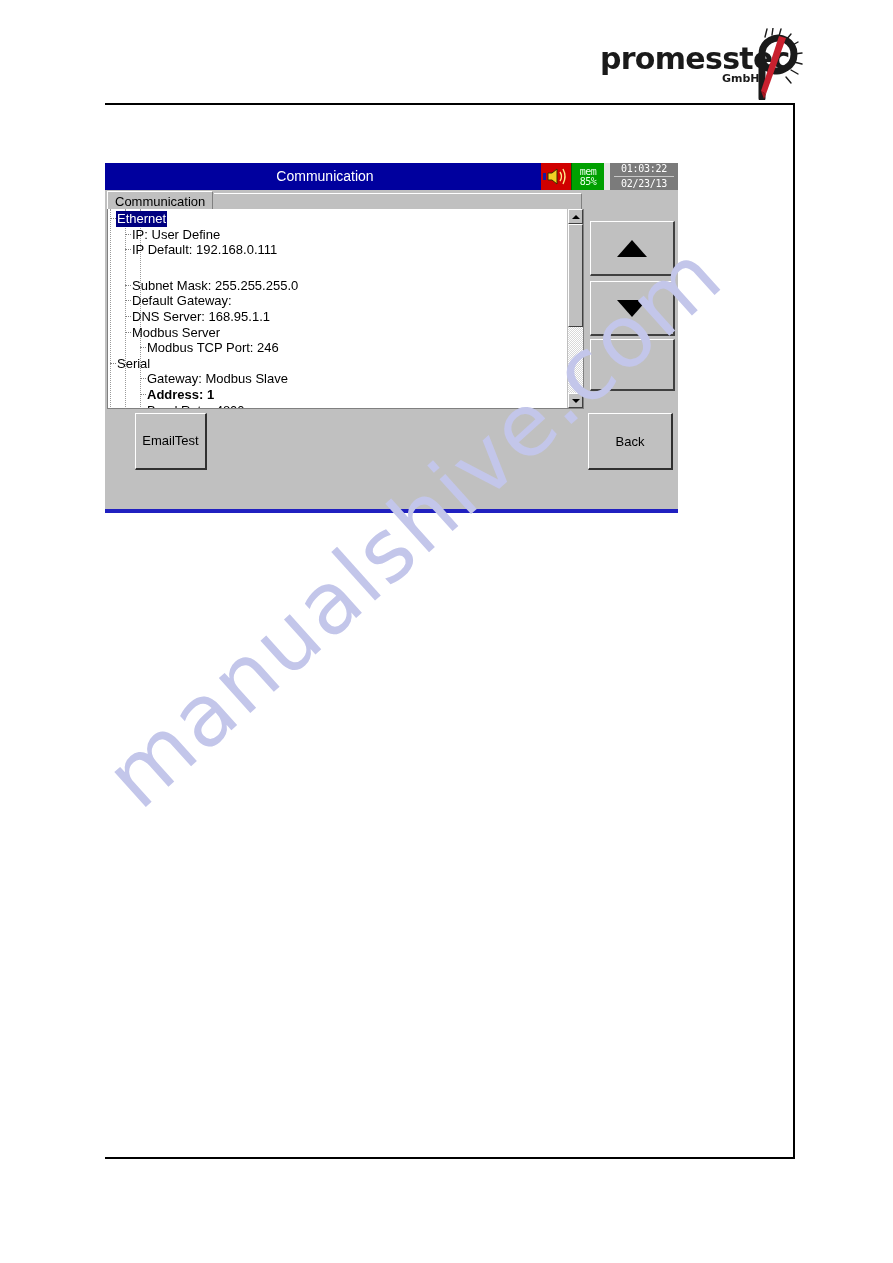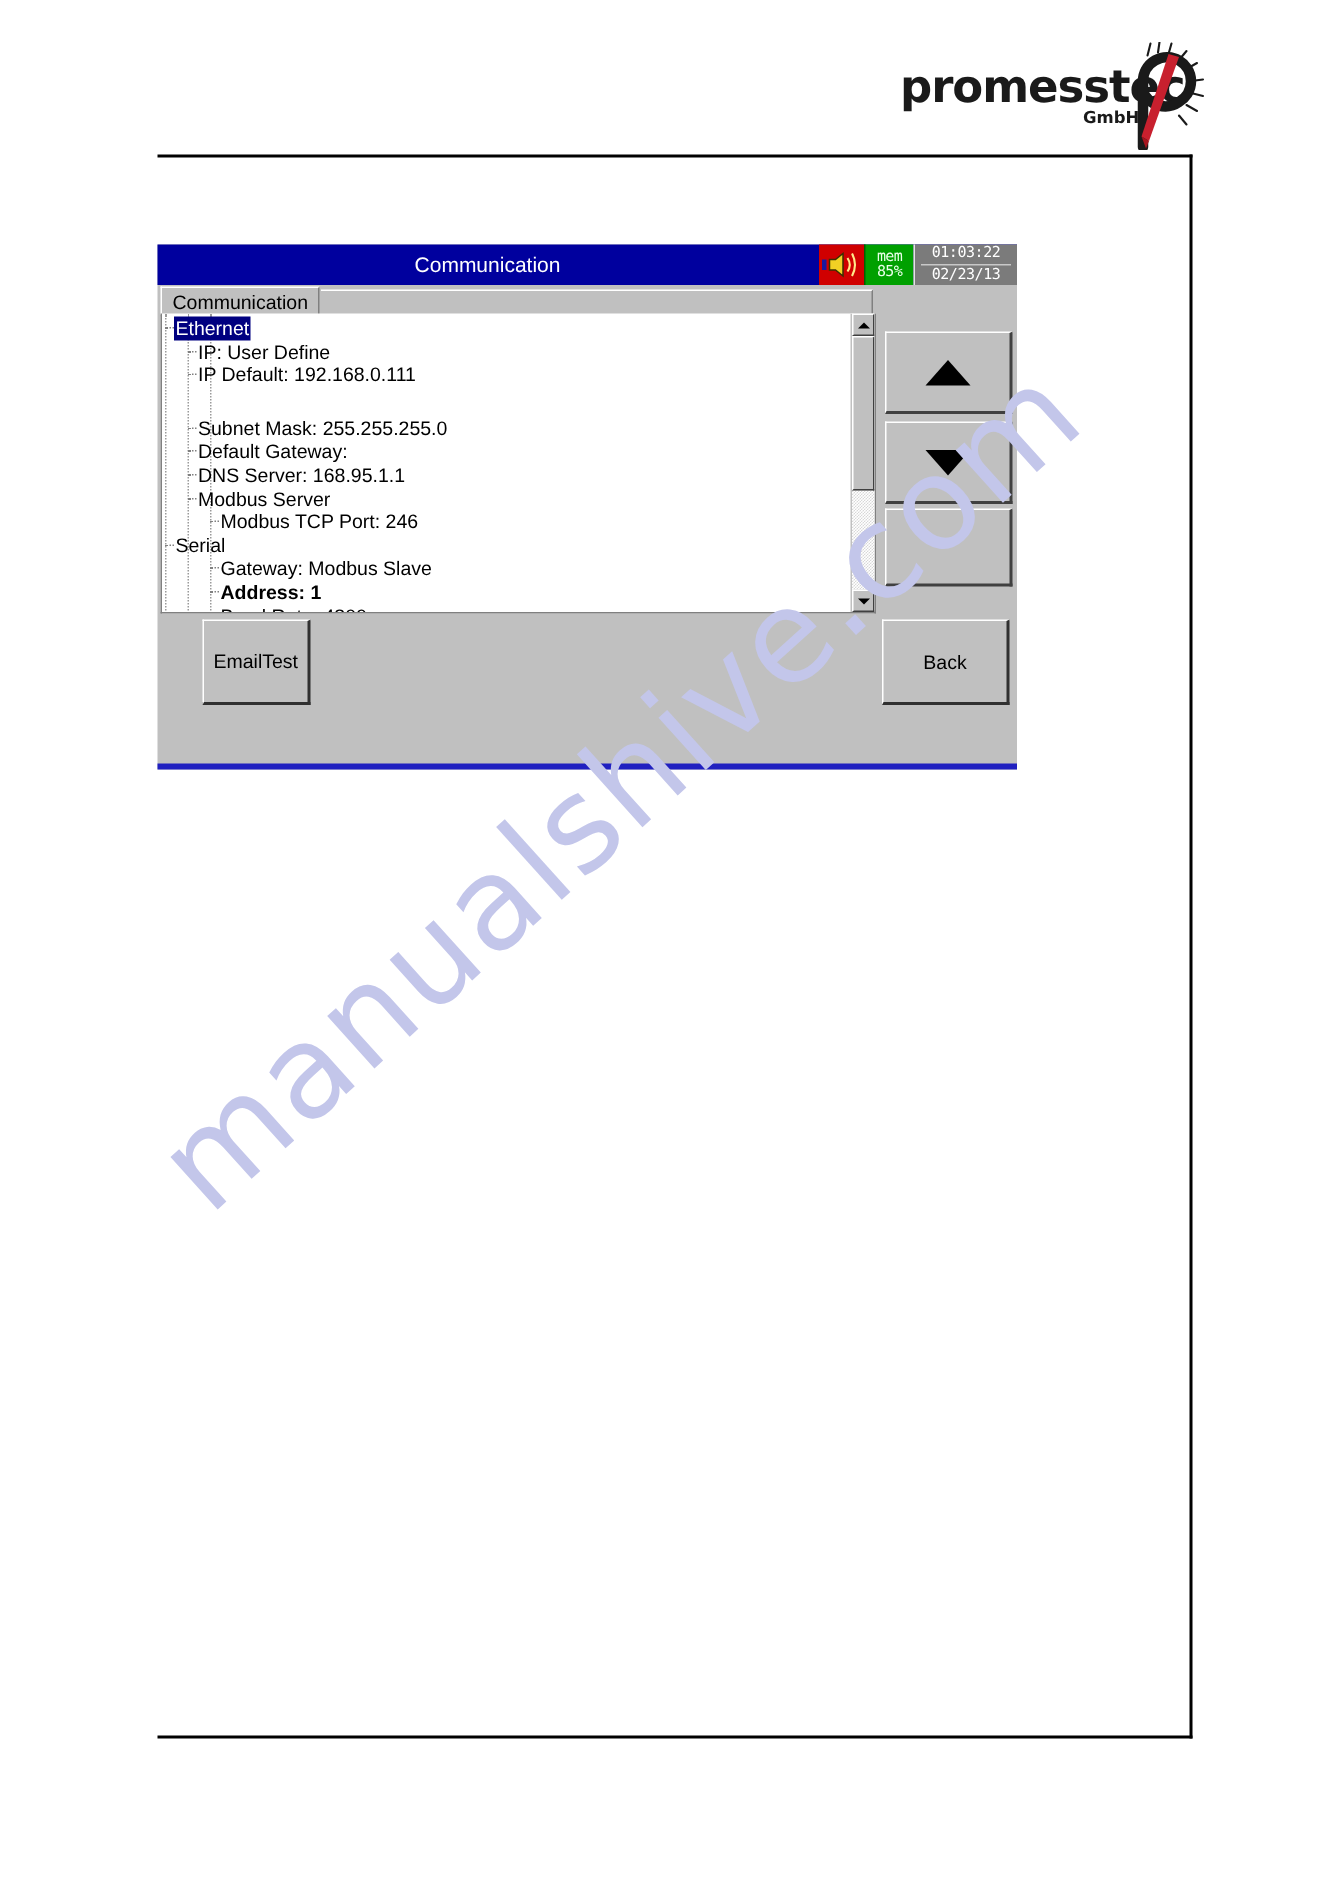--- a/index.html
+++ b/index.html
@@ -144,21 +144,21 @@
   #mem-box span {
     font-family: "DejaVu Sans Mono", monospace;
     font-size: 10px;
     color: #e8ffe8;
     letter-spacing: -0.5px;
   }
   #clock-box {
     width: 68px;
     height: 27px;
     background: #7b7b7b;
-    border-left: 1px solid #e5e5e5;
+    border-left: 6px solid #e5e5e5;
     display: flex;
     flex-direction: column;
     justify-content: center;
     align-items: center;
     line-height: 1;
   }
   #clock-box span {
     font-family: "DejaVu Sans Mono", monospace;
     font-size: 10px;
     color: #ffffff;

